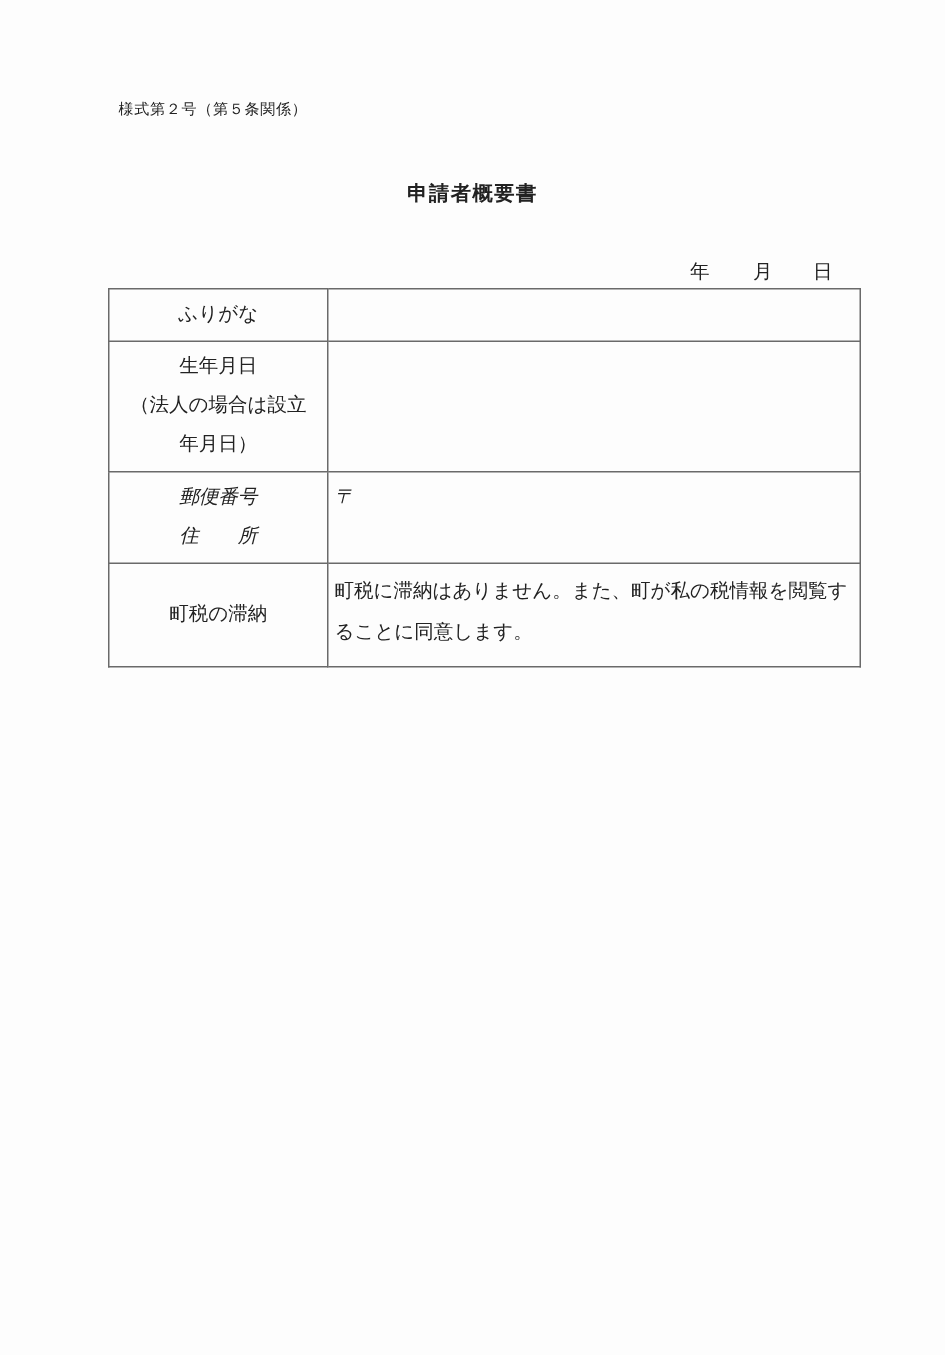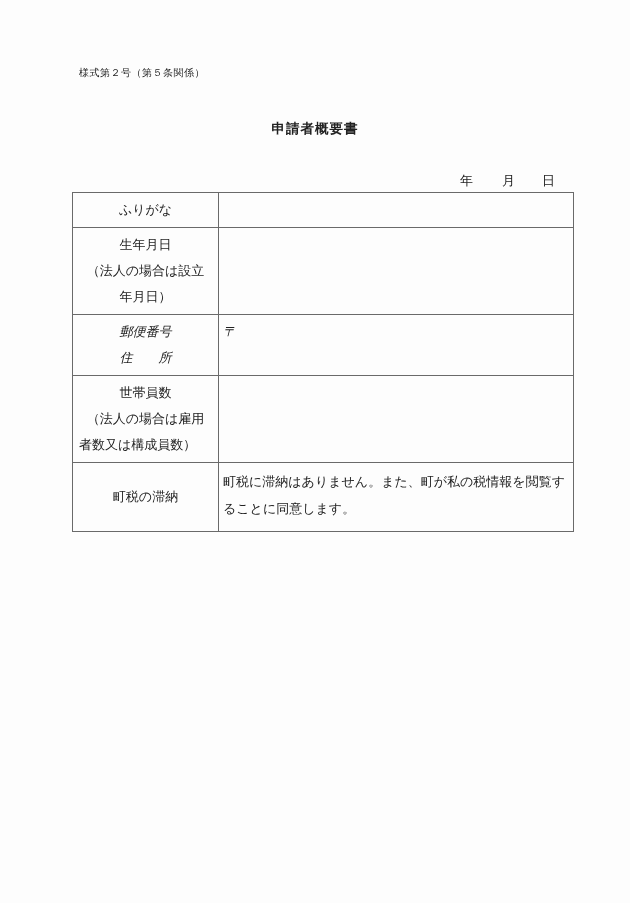--- a/index.html
+++ b/index.html
@@ -134,30 +134,20 @@
   </tr>
   <tr class="r2">
     <td class="label">
       <div class="lbl-line">郵便番号</div>
       <div class="lbl-line">住　　所</div>
     </td>
     <td class="value">
       <span class="postal-mark">〒</span>
     </td>
   </tr>
-  <tr class="r3">
-    <td class="label">
-      <div class="lbl-line">世帯員数</div>
-      <div class="lbl-line">（法人の場合は雇用</div>
-      <div class="lbl-line left">者数又は構成員数）</div>
-    </td>
-    <td class="value">
-      <span></span>
-    </td>
-  </tr>
   <tr class="r-tax">
     <td class="label">
       <div class="lbl-line">町税の滞納</div>
     </td>
     <td class="value">
       <div class="consent">
         <div>町税に滞納はありません。また、町が私の税情報を閲覧す</div>
         <div>ることに同意します。</div>
       </div>
     </td>

